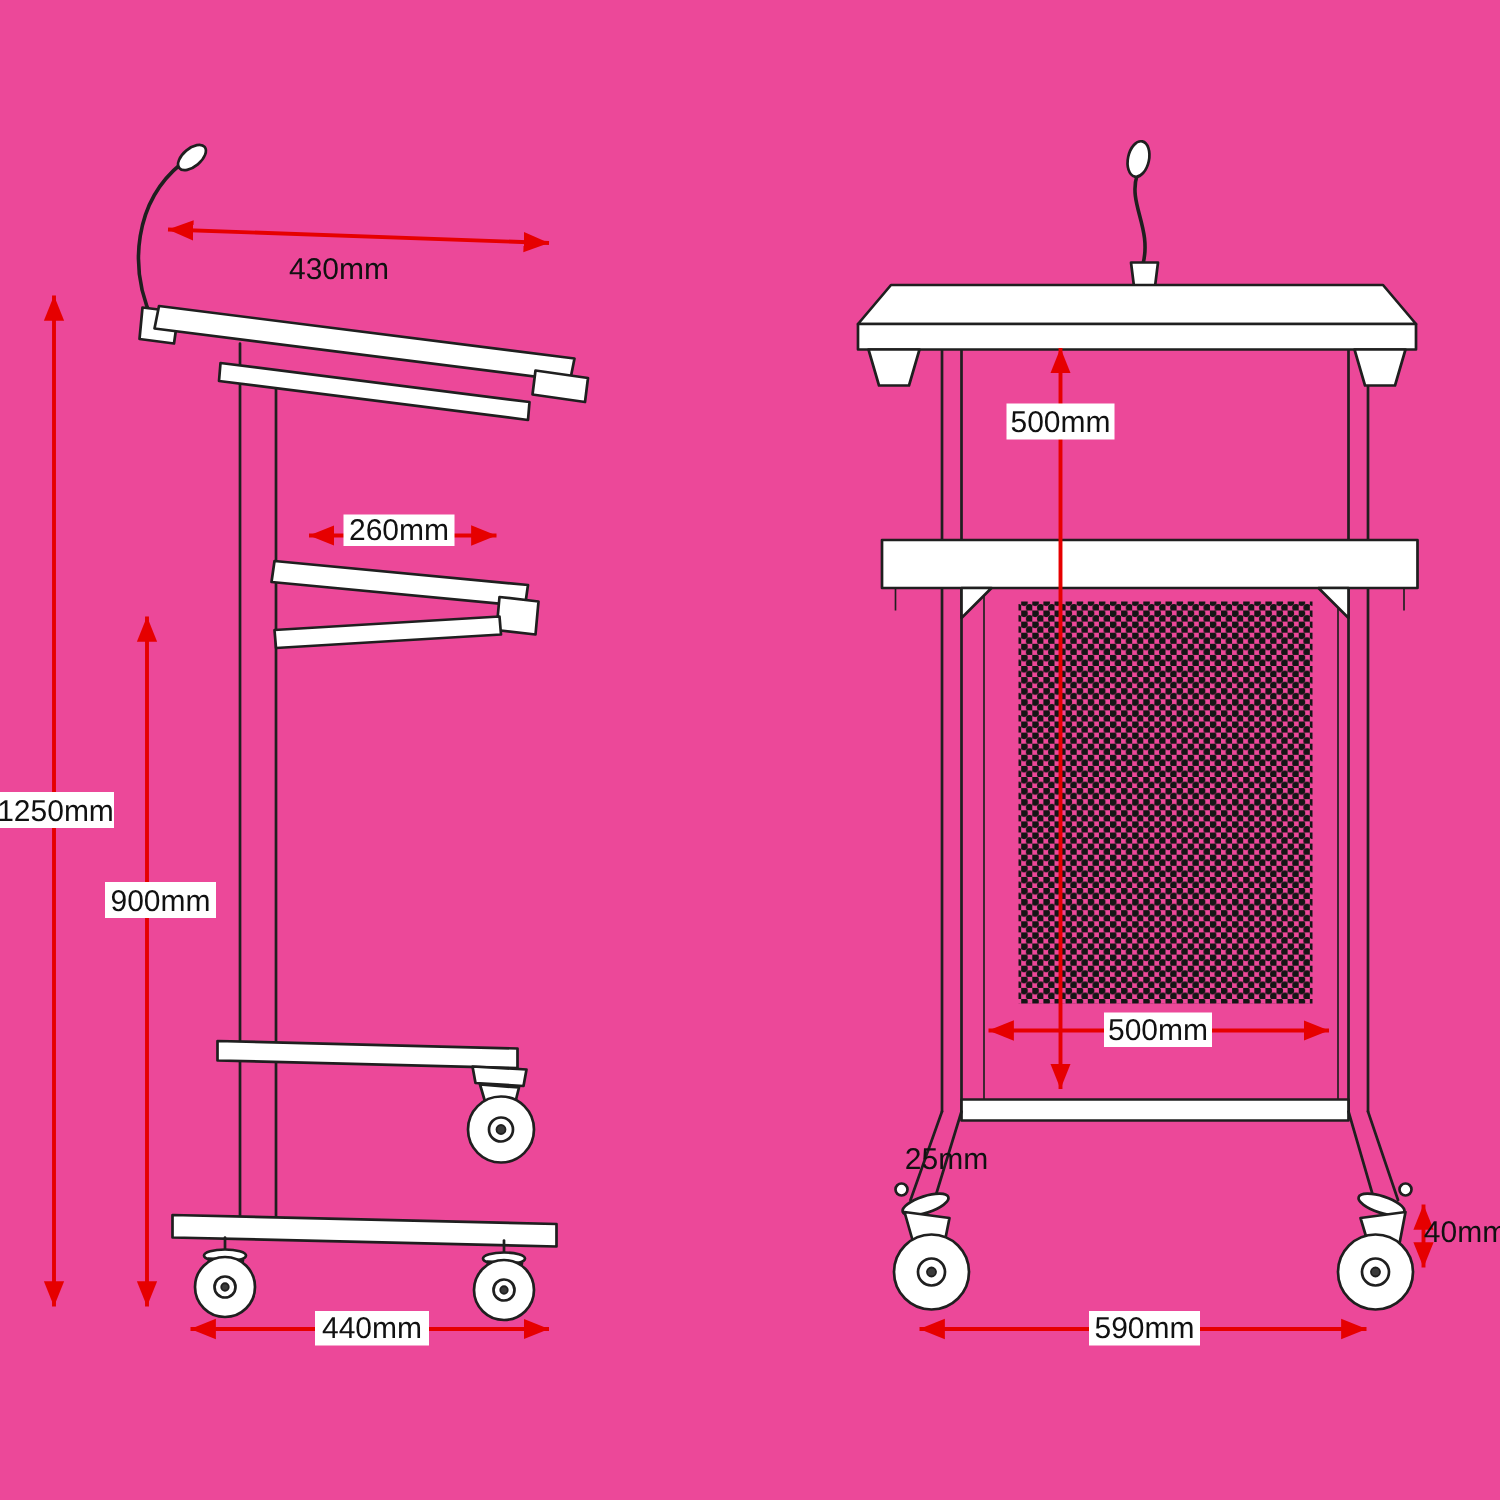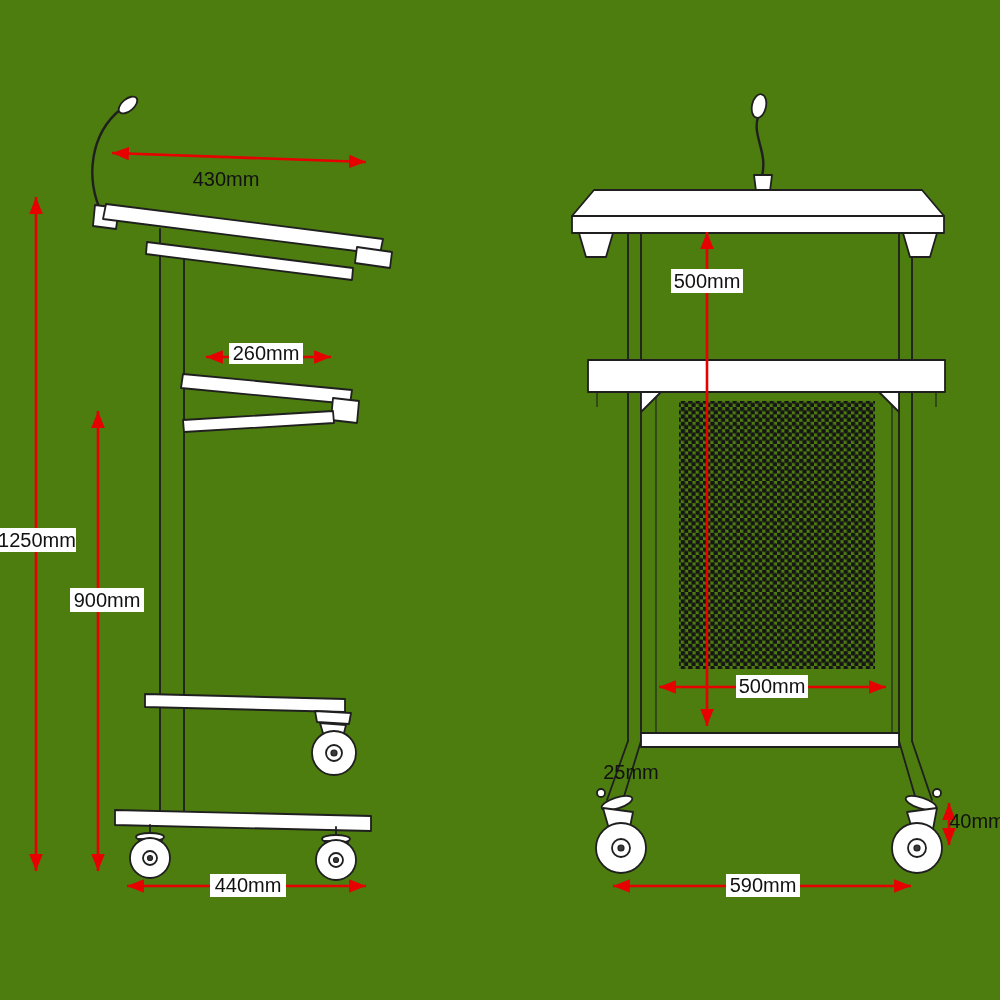--- a/index.html
+++ b/index.html
@@ -2,21 +2,21 @@
 <html style="--dim-red: #e60000; --line-black: #1f1f1f; --label-color: #111111;"><head>
 <meta charset="utf-8">
 <style>
   :root{
     --dim-red:#e60000;
     --line-black:#1f1f1f;
     --label-color:#111111;
   }
   html,body{margin:0;padding:0;}
   body{width:1000px;height:1000px;overflow:hidden;background:#ffffff;}
-  .stage{position:relative;width:1000px;height:1000px;background:#4d7c0f;}
+  .stage{position:relative;width:1000px;height:1000px;background:#ec4899;}
   svg{display:block;}
   .ln{fill:none;stroke:var(--line-black);stroke-width:1.8;stroke-linecap:round;stroke-linejoin:round;}
   .ln-thick{fill:none;stroke:var(--line-black);stroke-width:2.4;stroke-linecap:round;stroke-linejoin:round;}
   .thin{fill:none;stroke:var(--line-black);stroke-width:1.1;}
   .shape{fill:#ffffff;stroke:var(--line-black);stroke-width:1.8;stroke-linejoin:round;}
   .shape-dark{fill:#3a3a3a;stroke:var(--line-black);stroke-width:1.2;}
   .mesh-dot{fill:#151515;}
   .dim{stroke:var(--dim-red);stroke-width:2.6;fill:none;}
   .dim-fill{fill:var(--dim-red);}
   .bg{fill:#ffffff;}

